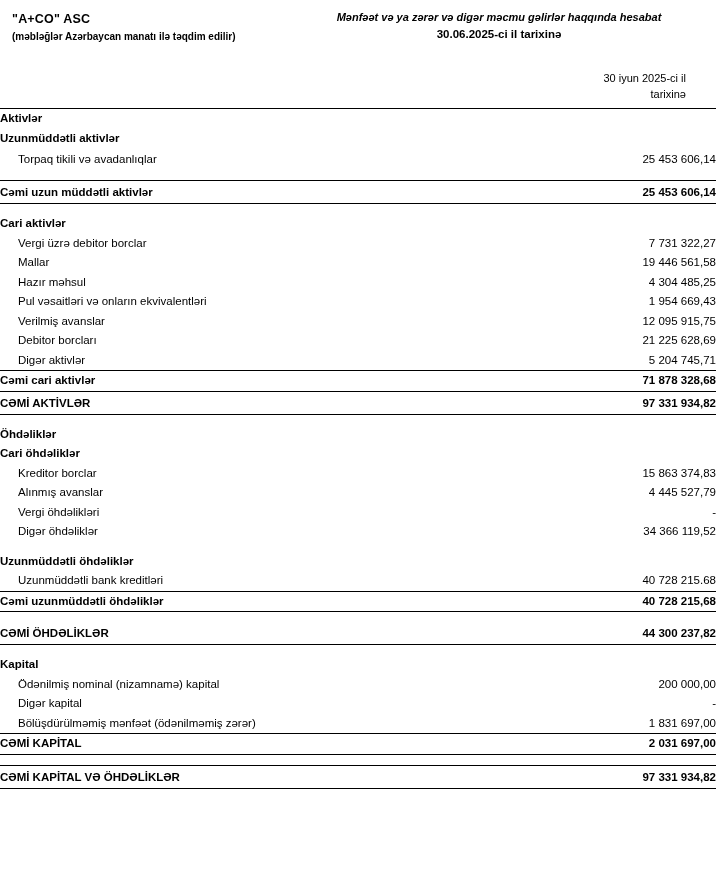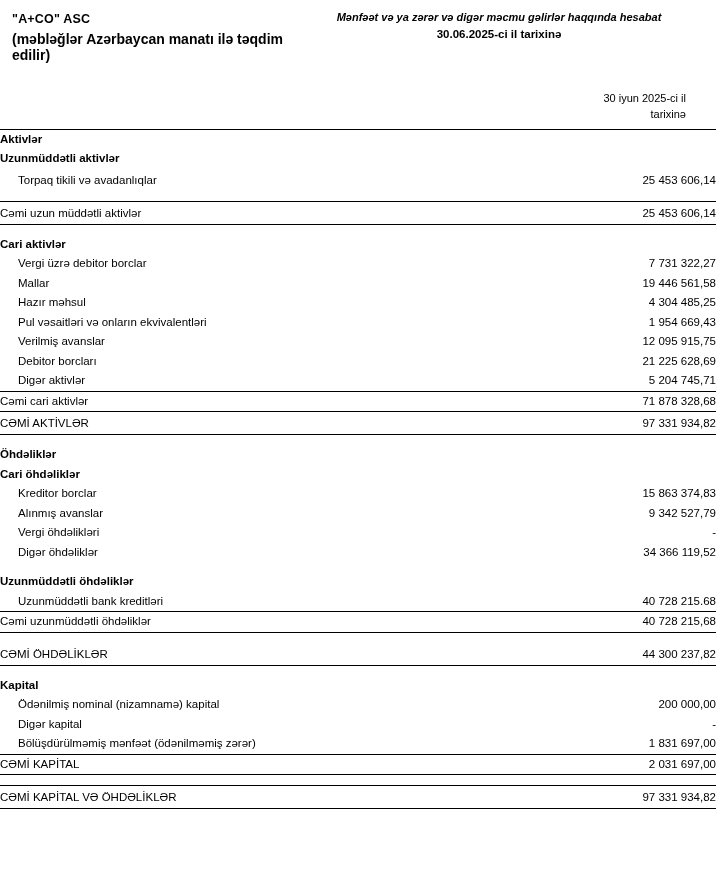--- a/index.html
+++ b/index.html
@@ -34,21 +34,21 @@
     flex: 0 0 300px;
     padding-top: 4px;
   }
   .company-name {
     font-size: 12.5px;
     font-weight: bold;
     letter-spacing: 0.2px;
     margin-bottom: 5px;
   }
   .company-sub {
-    font-size: 14px;
+    font-size: 10px;
     font-weight: bold;
   }
   .report-block {
     flex: 1;
     text-align: center;
     padding-top: 2px;
   }
   .report-title {
     font-size: 11px;
     font-weight: bold;
@@ -91,21 +91,21 @@
     line-height: 19.5px;
     white-space: nowrap;
   }
   td.value {
     text-align: right;
     padding-right: 30px;
     line-height: 19.5px;
     white-space: nowrap;
   }
   tr.indent td.label { padding-left: 18px; }
-  tr.bold td { font-weight: normal; }
+  tr.bold td { font-weight: bold; }
   tr.section td { font-weight: bold; }
   tr.rule-top td {
     border-top: 1.3px solid #000;
   }
   tr.rule-bottom td {
     border-bottom: 1.3px solid #000;
   }
   tr.spacer td {
     line-height: 10px;
     height: 10px;
@@ -216,21 +216,21 @@
       <tr class="section">
         <td class="label">Cari öhdəliklər</td>
         <td class="value"></td>
       </tr>
       <tr class="indent">
         <td class="label">Kreditor borclar</td>
         <td class="value">15 863 374,83</td>
       </tr>
       <tr class="indent">
         <td class="label">Alınmış avanslar</td>
-        <td class="value">9 342 527,79</td>
+        <td class="value">4 445 527,79</td>
       </tr>
       <tr class="indent">
         <td class="label">Vergi öhdəlikləri</td>
         <td class="value">-</td>
       </tr>
       <tr class="indent">
         <td class="label">Digər öhdəliklər</td>
         <td class="value">34 366 119,52</td>
       </tr>
 

